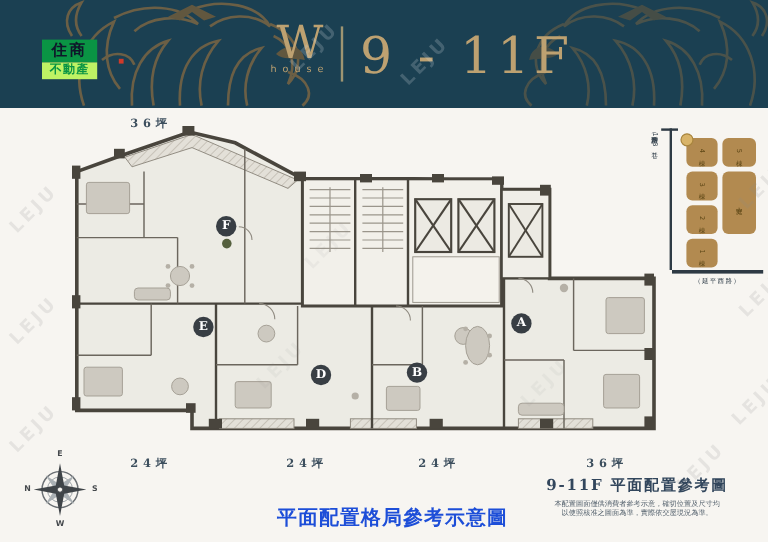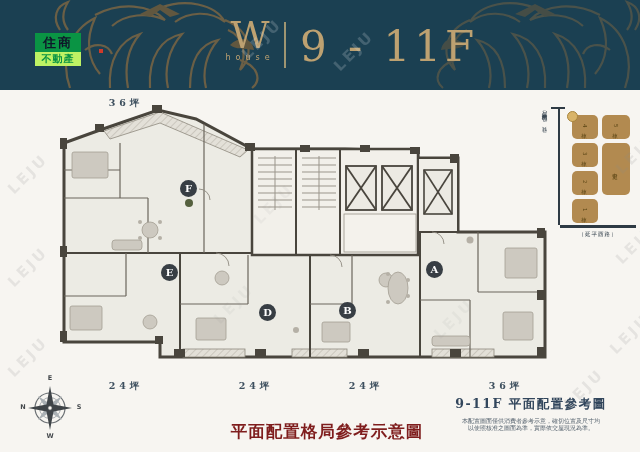--- a/index.html
+++ b/index.html
@@ -42,21 +42,21 @@
                letter-spacing:1px;}
   
   .cdir{position:absolute;width:10px;text-align:center;font-size:6.5px;font-weight:bold;color:#45494d;}
   
   .f-right{position:absolute;left:430px;top:396px;width:202px;text-align:center;}
   .f-right .t{font-family:"DejaVu Serif","Liberation Serif",serif;font-size:12.5px;font-weight:bold;
               color:#32465c;letter-spacing:1.5px;white-space:nowrap;}
   .f-right .n{font-size:6px;color:#55626e;line-height:7px;margin-top:4px;}
   .f-center{position:absolute;left:227px;top:421px;width:200px;text-align:center;
             font-family:"DejaVu Serif","Liberation Serif",serif;font-size:16.5px;font-weight:bold;
-            color:#7f1d1d;letter-spacing:1px;white-space:nowrap;}
+            color:#1d4ed8;letter-spacing:1px;white-space:nowrap;}
   
   .wm{position:absolute;font-weight:bold;font-size:15px;letter-spacing:3px;color:#8a8a8a;opacity:.16;
       transform:rotate(-45deg);transform-origin:left top;}
   .wm.light{opacity:.08;}
   .wm.hdr{color:#d5dde1;opacity:.22;}
   svg{position:absolute;left:0;top:0;}
 </style>
 </head>
 <body>
 

